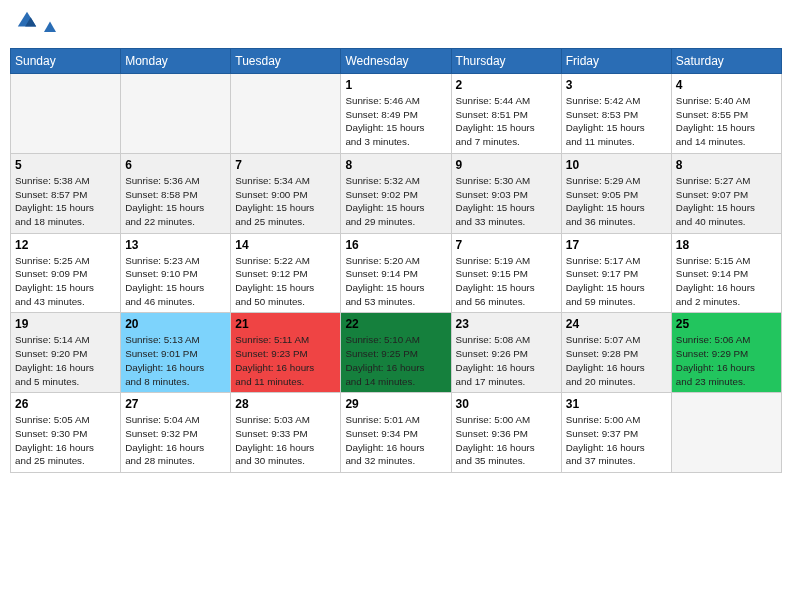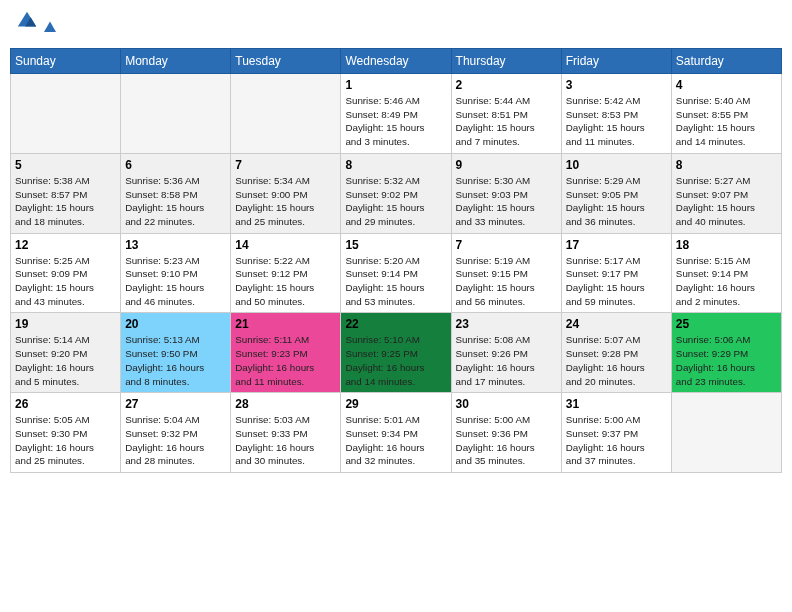--- a/index.html
+++ b/index.html
@@ -223,21 +223,21 @@
 and 46 minutes.</div>
         </td>
         <td>
           <span class="day-num">14</span>
           <div class="day-info" style="white-space: pre-line;">Sunrise: 5:22 AM
 Sunset: 9:12 PM
 Daylight: 15 hours
 and 50 minutes.</div>
         </td>
         <td>
-          <span class="day-num">15</span>
+          <span class="day-num">16</span>
           <div class="day-info" style="white-space: pre-line;">Sunrise: 5:20 AM
 Sunset: 9:14 PM
 Daylight: 15 hours
 and 53 minutes.</div>
         </td>
         <td>
           <span class="day-num">7</span>
           <div class="day-info" style="white-space: pre-line;">Sunrise: 5:19 AM
 Sunset: 9:15 PM
 Daylight: 15 hours
@@ -262,25 +262,25 @@
         <td style="background: rgb(240, 240, 240);">
           <span class="day-num">19</span>
           <div class="day-info" style="white-space: pre-line;">Sunrise: 5:14 AM
 Sunset: 9:20 PM
 Daylight: 16 hours
 and 5 minutes.</div>
         </td>
         <td style="background: #7dd3fc;">
           <span class="day-num">20</span>
           <div class="day-info" style="white-space: pre-line;">Sunrise: 5:13 AM
-Sunset: 9:50 PM
+Sunset: 9:01 PM
 Daylight: 16 hours
 and 8 minutes.</div>
         </td>
-        <td style="background: #ec4899;">
+        <td style="background: #ef4444;">
           <span class="day-num">21</span>
           <div class="day-info" style="white-space: pre-line;">Sunrise: 5:11 AM
 Sunset: 9:23 PM
 Daylight: 16 hours
 and 11 minutes.</div>
         </td>
         <td style="background: #15803d;">
           <span class="day-num">22</span>
           <div class="day-info" style="white-space: pre-line;">Sunrise: 5:10 AM
 Sunset: 9:25 PM

